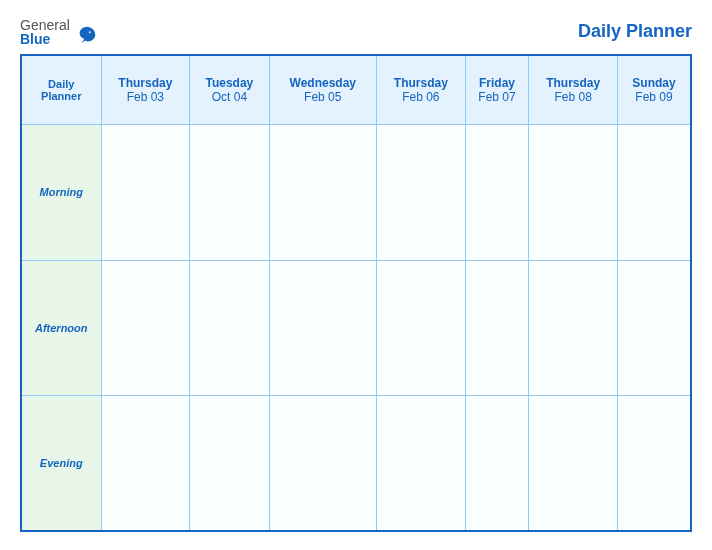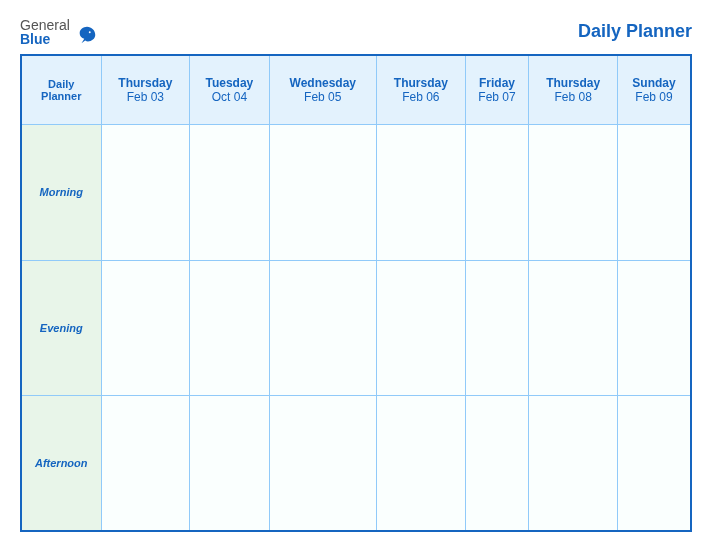--- a/index.html
+++ b/index.html
@@ -185,31 +185,31 @@
       <td class="time-label-cell">Morning</td>
       <td class="data-cell"></td>
       <td class="data-cell"></td>
       <td class="data-cell"></td>
       <td class="data-cell"></td>
       <td class="data-cell"></td>
       <td class="data-cell"></td>
       <td class="data-cell"></td>
     </tr>
     <tr>
+      <td class="time-label-cell">Afternoon</td>
+      <td class="data-cell"></td>
+      <td class="data-cell"></td>
+      <td class="data-cell"></td>
+      <td class="data-cell"></td>
+      <td class="data-cell"></td>
+      <td class="data-cell"></td>
+      <td class="data-cell"></td>
+    </tr>
+    <tr>
       <td class="time-label-cell">Evening</td>
-      <td class="data-cell"></td>
-      <td class="data-cell"></td>
-      <td class="data-cell"></td>
-      <td class="data-cell"></td>
-      <td class="data-cell"></td>
-      <td class="data-cell"></td>
-      <td class="data-cell"></td>
-    </tr>
-    <tr>
-      <td class="time-label-cell">Afternoon</td>
       <td class="data-cell"></td>
       <td class="data-cell"></td>
       <td class="data-cell"></td>
       <td class="data-cell"></td>
       <td class="data-cell"></td>
       <td class="data-cell"></td>
       <td class="data-cell"></td>
     </tr>
   </tbody>
 </table>

